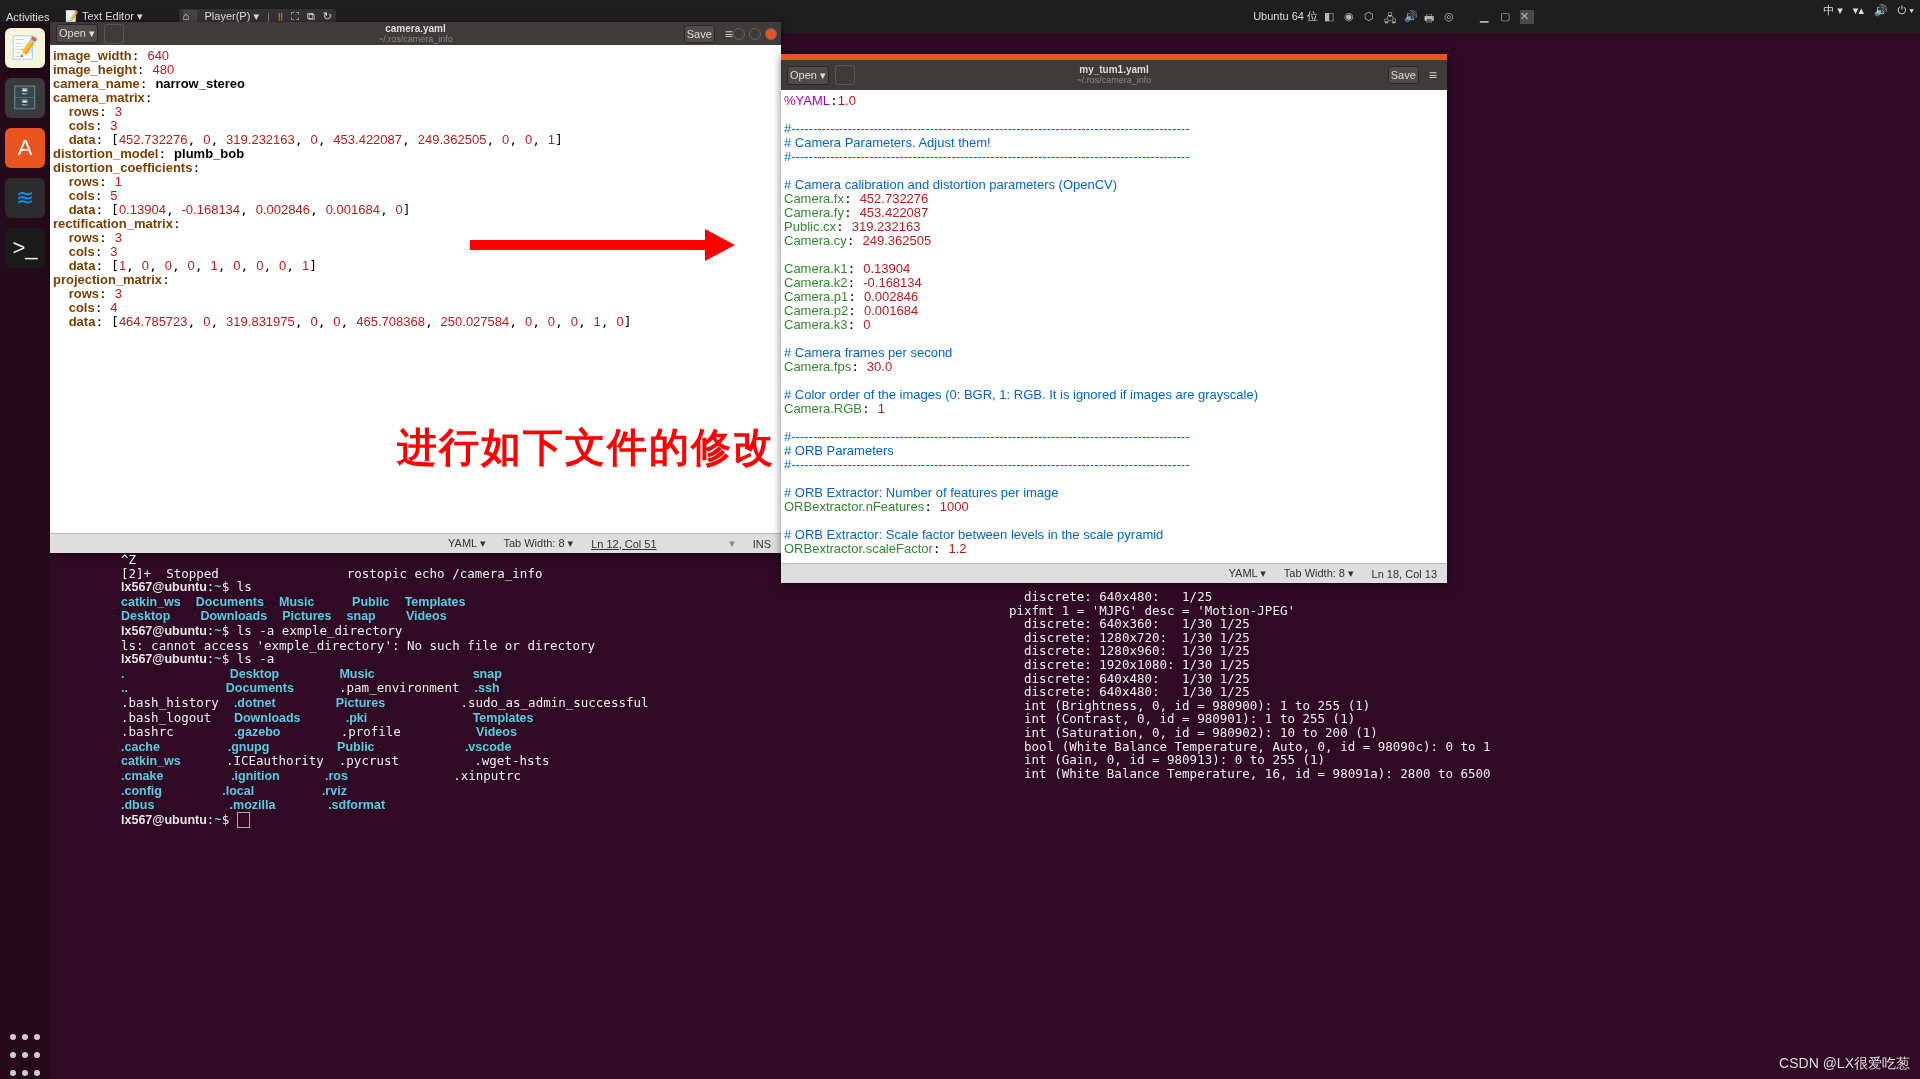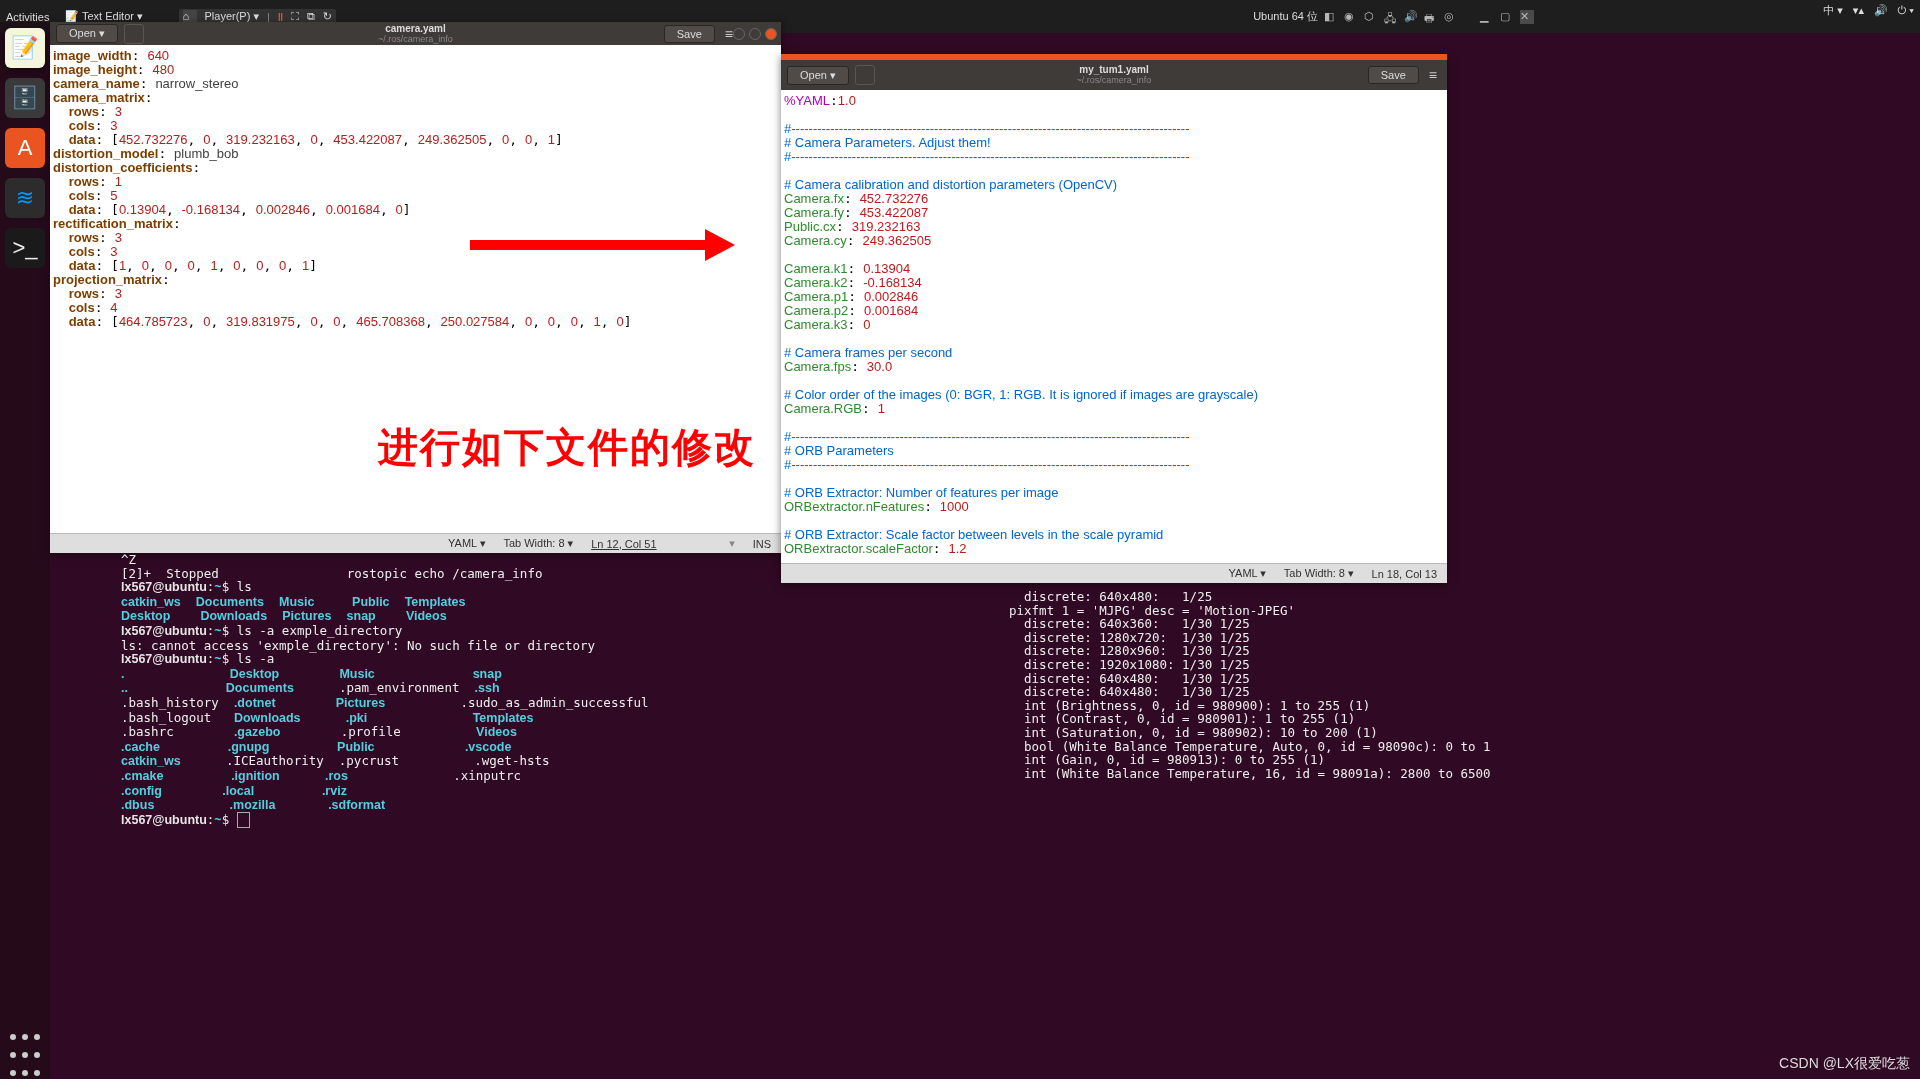--- a/index.html
+++ b/index.html
@@ -28,27 +28,27 @@
 .dock-apps .dot{width:6px;height:6px;background:#ccc;border-radius:50%;display:inline-block;margin:3px;}
 
 
 .editor { position:absolute; background:#fff; display:flex; flex-direction:column; box-shadow:0 2px 8px rgba(0,0,0,.5);}
 .editor1 { left:50px; top:22px; width:731px; height:531px;}
 .editor2 { left:781px; top:54px; width:666px; height:529px;}
 .ed-titlebar{height:23px; background:#3e3b39; display:flex; align-items:center; justify-content:center; position:relative; color:#ddd; font-size:10px;}
 .ed-titlebar .tcol{display:flex;flex-direction:column;align-items:center;line-height:10px;}
 .ed-titlebar .win-ctrl{position:absolute;right:4px;display:flex;gap:4px;}
 .wbtn{width:12px;height:12px;border-radius:50%;border:1px solid #666;}
-.tb-btn{background:#504b47;color:#ddd;border:1px solid #2a2624;padding:2px 12px;font-size:11px;border-radius:3px;cursor:pointer;}
+.tb-btn{background:#504b47;color:#ddd;border:1px solid #2a2624;padding:2px 2px;font-size:11px;border-radius:3px;cursor:pointer;}
 .tb-icon{width:20px;height:20px;border:1px solid #5a5550;border-radius:3px;display:inline-block;}
 .hamb{color:#ccc;font-size:14px;padding:0 4px;cursor:pointer;}
 
 .codearea{flex:1; background:#fff; font-family: "DejaVu Sans Mono","Courier New",monospace; font-size:13px; line-height:14px; padding:4px 3px; white-space:pre; overflow:hidden; position:relative;}
 .k-key{color:#7a3e00;font-weight:bold;}
-.k-str{color:#404040;}
+.k-str{color:#000000;font-weight:bold;}
 .k-num{color:#b91c1c;}
 .k-comment{color:#0066cc;}
 .k-green{color:#2e8b2e;}
 .k-mag{color:#b000b0;}
 
 .statusbar{height:20px;background:#dedede;border-top:1px solid #bbb;display:flex;align-items:center;font-size:11px;color:#333;padding:0 10px;gap:18px;justify-content:flex-end;}
 .statusbar .sdrop::after{content:" ▾";}
 
 
 .arrow{position:absolute; pointer-events:none; z-index:50;}
@@ -162,21 +162,21 @@
     <span style="min-width:120px;text-decoration:underline;">Ln 12, Col 51</span>
     <span style="color:#888;">▾</span>
     <span>INS</span>
   </div>
 </div>
 
 <svg class="arrow" style="left:470px;top:225px;" width="265" height="40">
   <line x1="0" y1="20" x2="240" y2="20" stroke="#ff0000" stroke-width="10"></line>
   <polygon points="235,4 265,20 235,36" fill="#ff0000"></polygon>
 </svg>
-<div class="annot-text" style="left:378px;top:420px;">进行如下文件的修改</div>
+<div class="annot-text" style="left:397px;top:420px;">进行如下文件的修改</div>
 
 <div class="editor editor2">
   <div style="height:6px;background:#e95420;"></div>
   <div class="ed-titlebar" style="height:30px;">
     <div class="tcol">
         <b>my_tum1.yaml</b>
         <span style="color:#888;font-size:9px;">~/.ros/camera_info</span>
       </div>
     <div style="position:absolute;left:6px;display:flex;gap:6px;align-items:center;">
       <button class="tb-btn">Open ▾</button>

